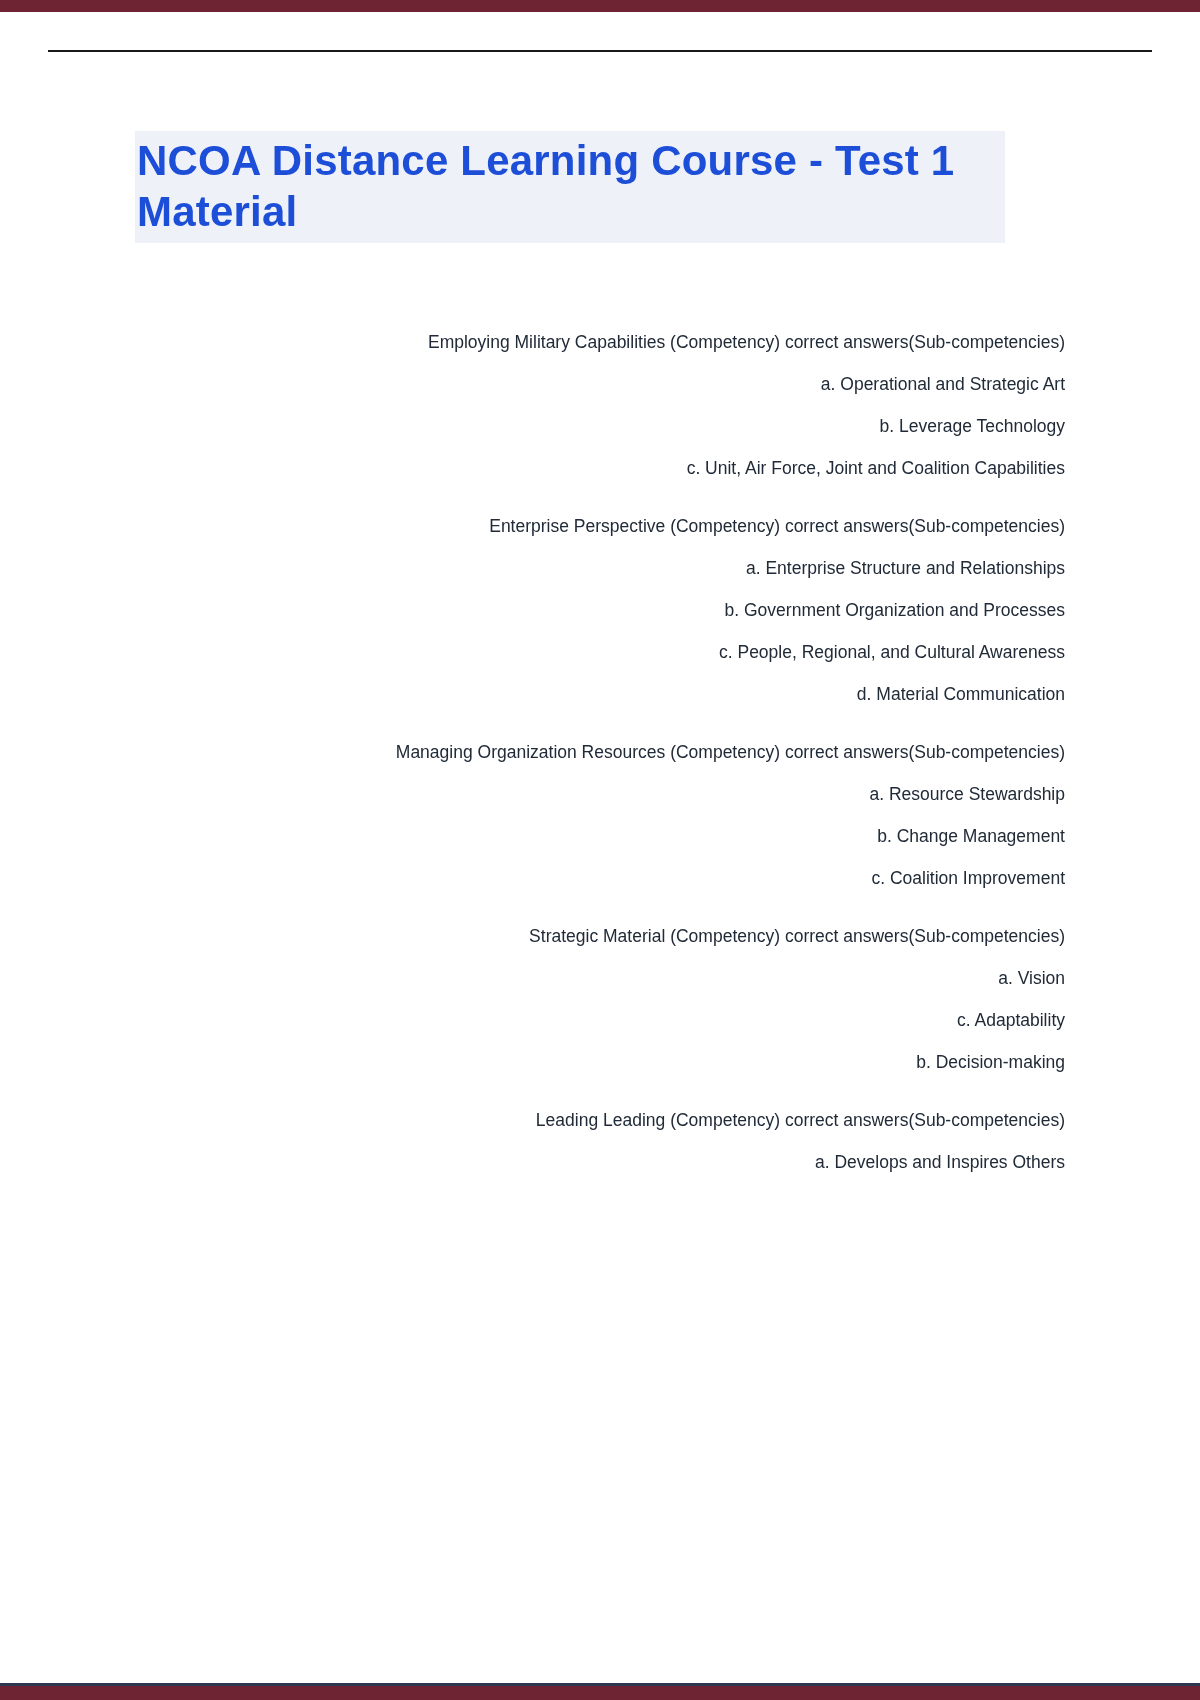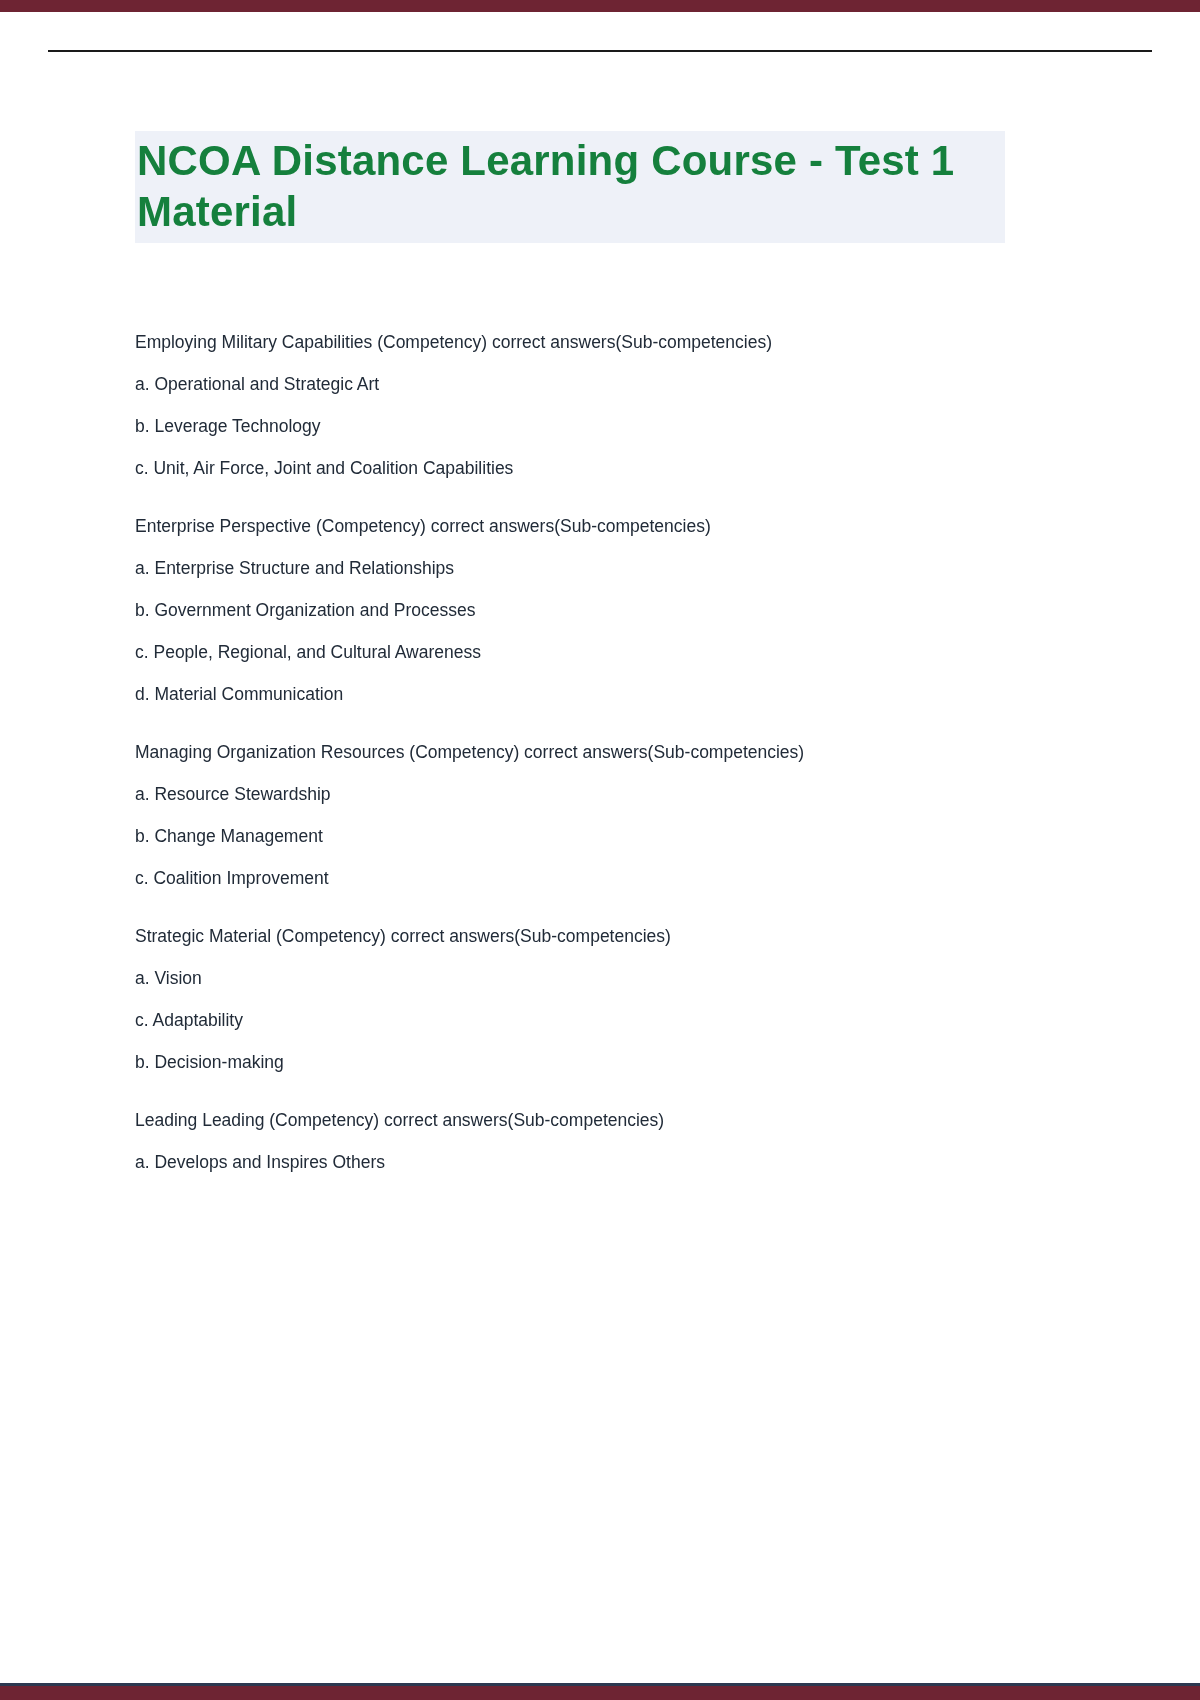--- a/index.html
+++ b/index.html
@@ -38,27 +38,28 @@
     left: 135px;
     width: 930px;
     padding-top: 131px;
   }
   h1.title {
     margin: 0 0 90px 0;
     width: 868px;
     font-size: 42px;
     line-height: 51px;
     font-weight: bold;
-    color: #15803d;
+    color: #1d4ed8;
     background: #eef1f8;
     padding: 4px 0 6px 2px;
     letter-spacing: 0.2px;
   }
   .qa-block {
     margin: 0 0 40px 0;
+    text-align: right;
   }
   .qa-block p {
     margin: 0 0 24px 0;
     font-size: 17.5px;
     line-height: 18px;
     color: #212b38;
   }
   .bottom-line {
     position: absolute;
     bottom: 14px;

